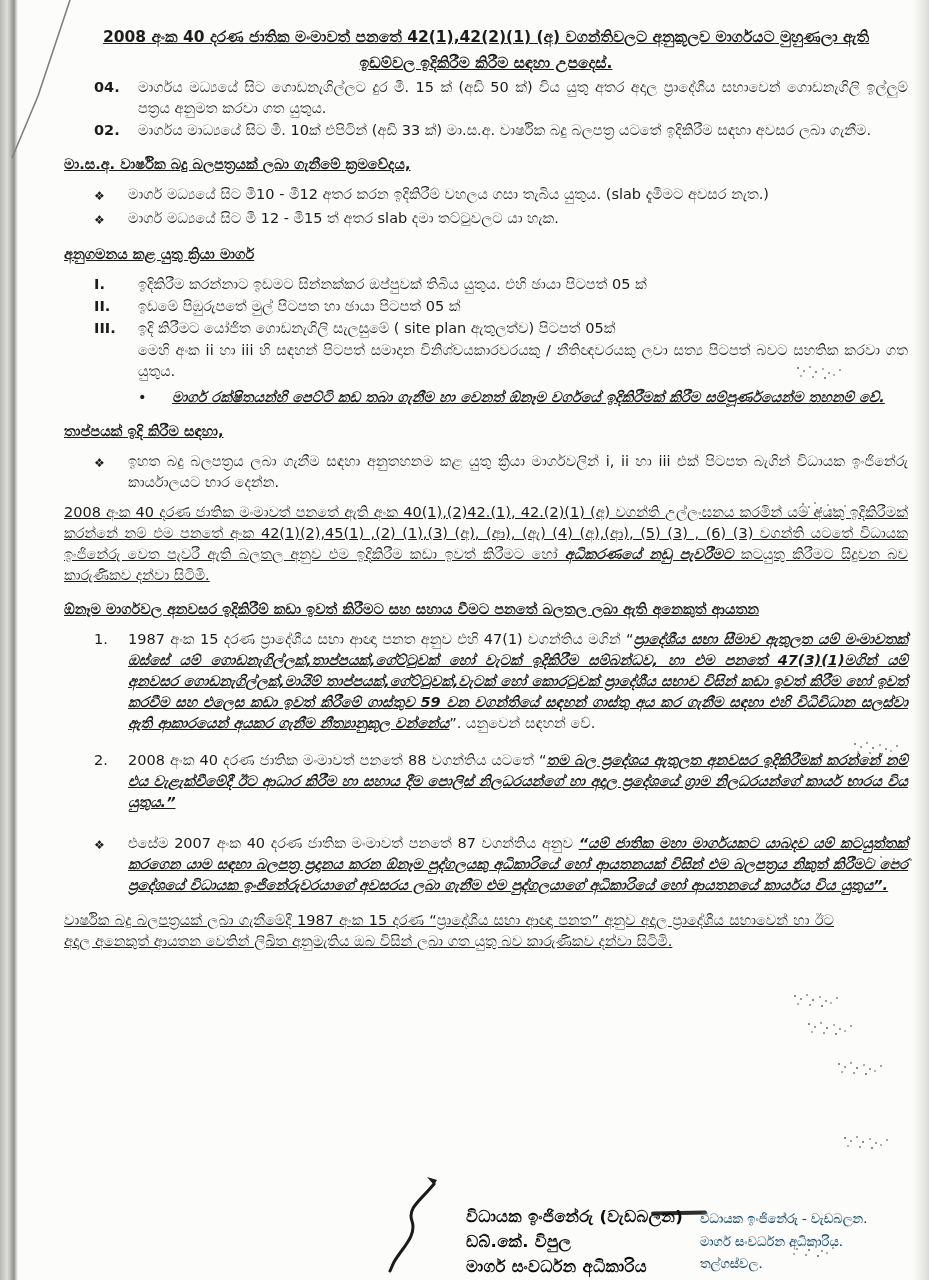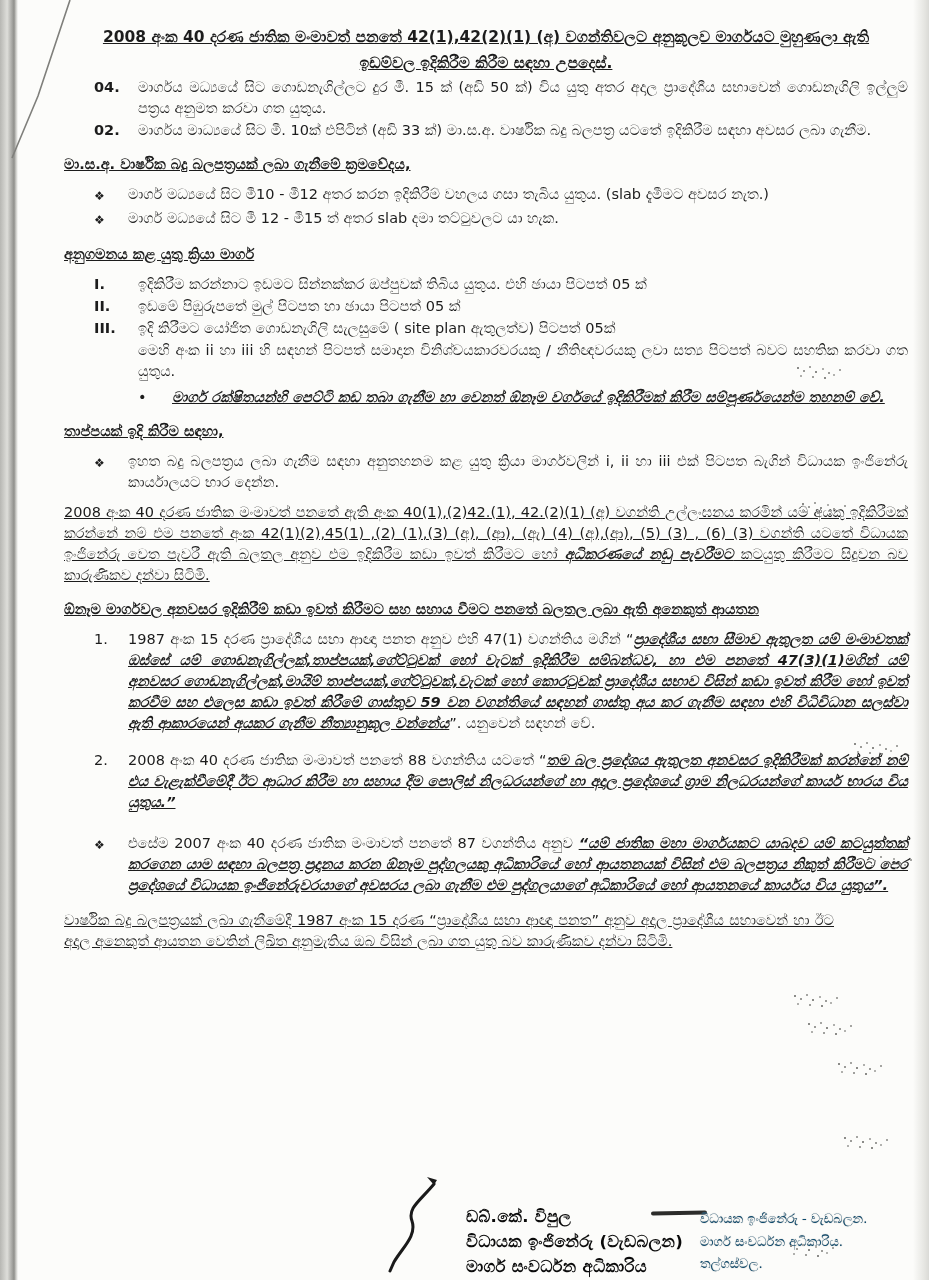--- a/index.html
+++ b/index.html
@@ -163,22 +163,22 @@
 
   <svg class="overlay" width="929" height="1280" viewBox="0 0 929 1280">
     <path d="M70,0 L38,96 L12,158" stroke="#7f7f7b" stroke-width="1.6" fill="none"></path>
     <path d="M437,1180 l-10,-3 7,8 z" fill="#1a1a1a"></path>
     <path d="M434,1184 C 421,1200 407,1208 412,1221 C 417,1236 402,1248 394,1262 L 390,1271" stroke="#1a1a1a" stroke-width="3" fill="none" stroke-linecap="round"></path>
   </svg>
 
   <div class="dash"></div>
 
   <div class="stamp">
+    <div>විධායක ඉංජිනේරු (වැඩබලන)</div>
     <div>ඩබ්.කේ. විපුල</div>
-    <div>විධායක ඉංජිනේරු (වැඩබලන)</div>
     <div>මාර්ග සංවර්ධන අධිකාරිය</div>
     <div>තල්ගස්වල</div>
   </div>
 
   <div class="office">
     <div>විධායක ඉංජිනේරු - වැඩබලන.</div>
     <div>මාර්ග සංවර්ධන අධිකාරිය.</div>
     <div>තල්ගස්වල.</div>
   </div>
 

